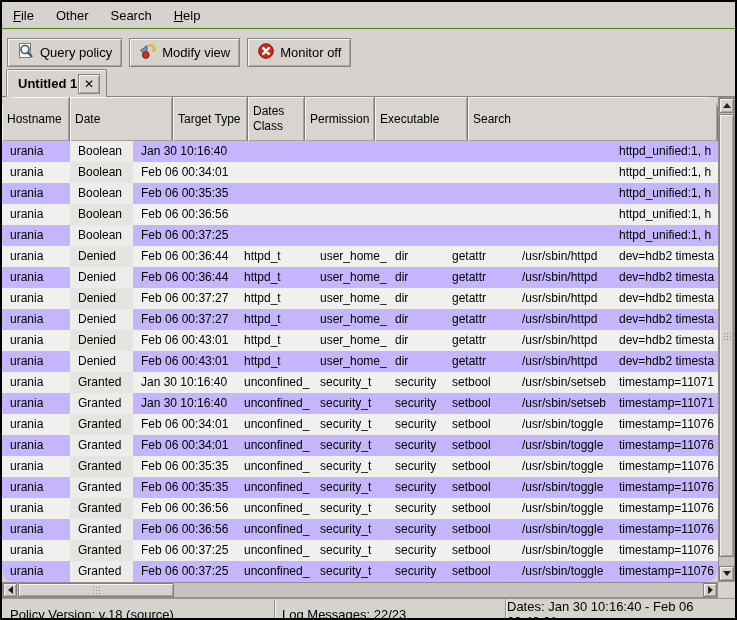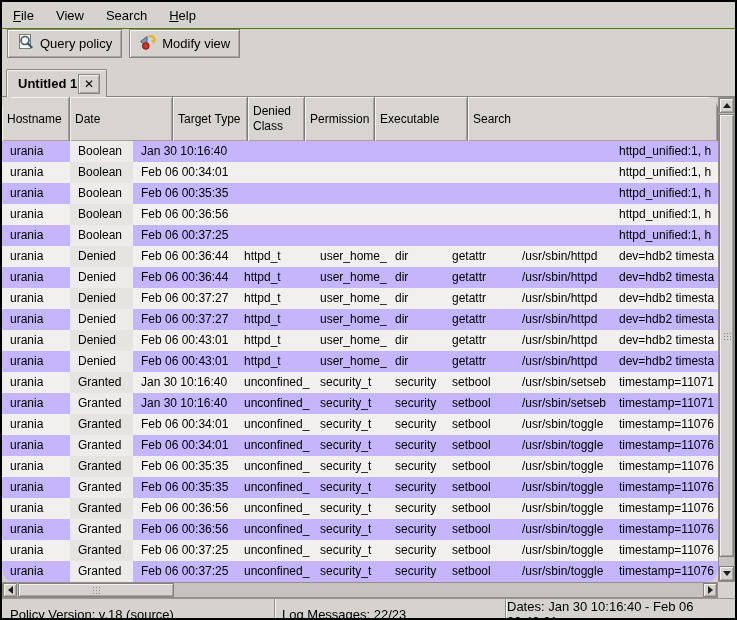--- a/index.html
+++ b/index.html
@@ -9,21 +9,21 @@
   .window { width:737px; height:620px; border:2px solid #000; background:#d6d3ce;
             display:flex; flex-direction:column; overflow:hidden; }
 
   
   .menubar { height:27px; display:flex; align-items:center; 
              border-bottom:1px solid #4d7c0f; background:#d6d3ce; flex:0 0 auto; }
   .menu-item { padding:4px 11px; cursor:default; }
   .mkey { text-decoration:underline; }
 
   
-  .toolbar { height:38px; display:flex; align-items:flex-start; gap:7px; padding-left:5px;
+  .toolbar { height:38px; display:flex; align-items:flex-end; gap:7px; padding-left:5px;
              background:#d6d3ce; flex:0 0 auto; }
   .tbtn { height:29px; display:flex; align-items:center; gap:5px; padding:0 9px;
           background:#d6d3ce; border:1px solid #87847f;
           box-shadow:inset 1px 1px 0 #f8f7f5, inset -1px -1px 0 #a9a6a1; cursor:default; }
   .tbtn svg { flex:0 0 auto; }
 
   
   .tabbar { height:29px; display:flex; align-items:flex-end; padding-left:4px;
             background:#d6d3ce; flex:0 0 auto; position:relative; z-index:2; }
   .tab { width:101px; height:28px; margin-bottom:-1px; display:flex; align-items:center;
@@ -100,21 +100,21 @@
   .sec-right { flex:1 1 auto; justify-content:flex-end; padding-right:6px; }
   .status-sep { width:2px; height:100%; border-left:1px solid #928f8a; border-right:1px solid #f4f3f1; }
 </style>
 </head>
 <body>
 
 <div class="window">
 
   <div class="menubar">
     <div class="menu-item"><span class="mkey">F</span><span>ile</span></div>
-    <div class="menu-item"><span class="mkey"></span><span>View</span></div>
+    <div class="menu-item"><span class="mkey"></span><span>Other</span></div>
     <div class="menu-item"><span class="mkey"></span><span>Search</span></div>
     <div class="menu-item"><span class="mkey">H</span><span>elp</span></div>
   </div>
 
   <div class="toolbar">
     <div class="tbtn">
       <span>
         <svg width="18" height="18" viewBox="0 0 18 18">
           <rect x="2.5" y="1.5" width="11" height="14" fill="#fffef2" stroke="#7a7a72"></rect>
           <circle cx="8" cy="7.5" r="4" fill="#e8f0f8" fill-opacity="0.45" stroke="#3a5a7a" stroke-width="1.6"></circle>
@@ -127,20 +127,29 @@
       <span>
         <svg width="18" height="18" viewBox="0 0 18 18">
           <path d="M1.5 8.5 L8 3.5 L8 13.5 Z" fill="#7c96b4" stroke="#4a637f"></path>
           <path d="M9.5 3.5 C13.5 2.2 16 4.5 15.3 8.5" fill="none" stroke="#e3b41f" stroke-width="2.2"></path>
           <path d="M16.8 6.5 L14.8 11 L12.2 7.5 Z" fill="#e3b41f"></path>
           <circle cx="6.8" cy="13" r="3.3" fill="#d23320" stroke="#7a1410"></circle>
         </svg>
       </span>
       <span>Modify view</span>
     </div>
+    <div class="tbtn">
+      <span>
+        <svg width="18" height="18" viewBox="0 0 18 18">
+          <circle cx="9" cy="9" r="7.3" fill="#cc2a14" stroke="#8e1208"></circle>
+          <path d="M6.2 6.2 L11.8 11.8 M11.8 6.2 L6.2 11.8" stroke="#fff" stroke-width="2.5" stroke-linecap="round"></path>
+        </svg>
+      </span>
+      <span>Monitor off</span>
+    </div>
   </div>
 
   <div class="tabbar">
     <div class="tab">
       <span class="tab-label">Untitled 1</span>
       <span class="tab-close">✕</span>
     </div>
   </div>
 
   <div class="notebook">
@@ -149,21 +158,21 @@
           <div class="th col-0">
             <span>Hostname</span>
           </div>
           <div class="th col-2">
             <span>Date</span>
           </div>
           <div class="th col-4">
             <span>Target Type</span>
           </div>
           <div class="th col-5">
-            <span>Denied Class</span>
+            <span>Dates Class</span>
           </div>
           <div class="th col-6">
             <span>Permission</span>
           </div>
           <div class="th col-7">
             <span>Executable</span>
           </div>
           <div class="th col-8">
             <span>Search</span>
           </div>

